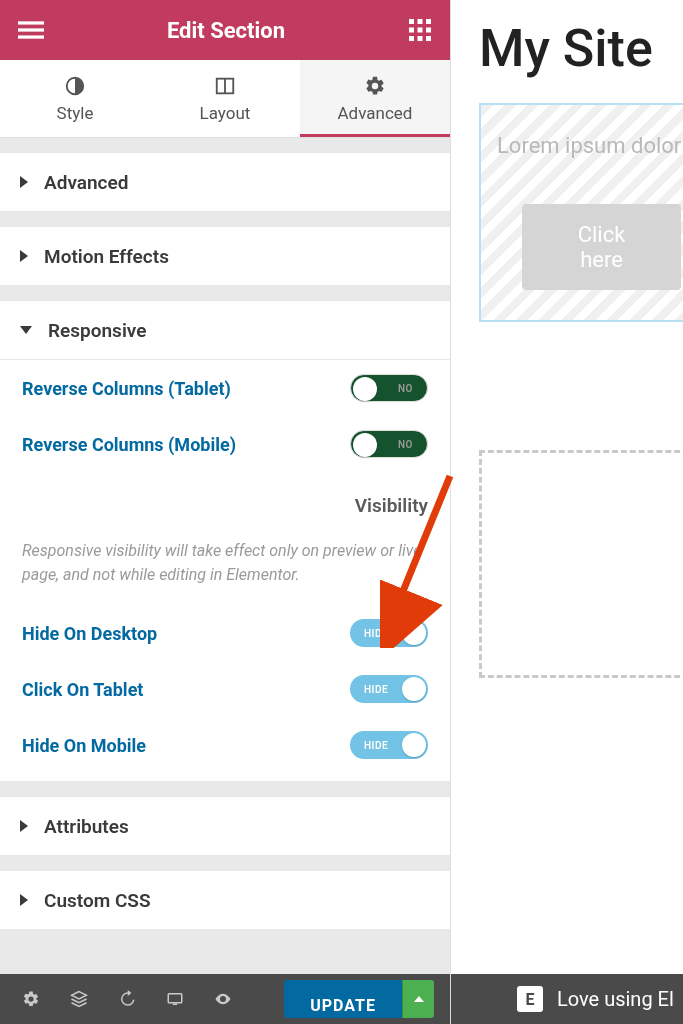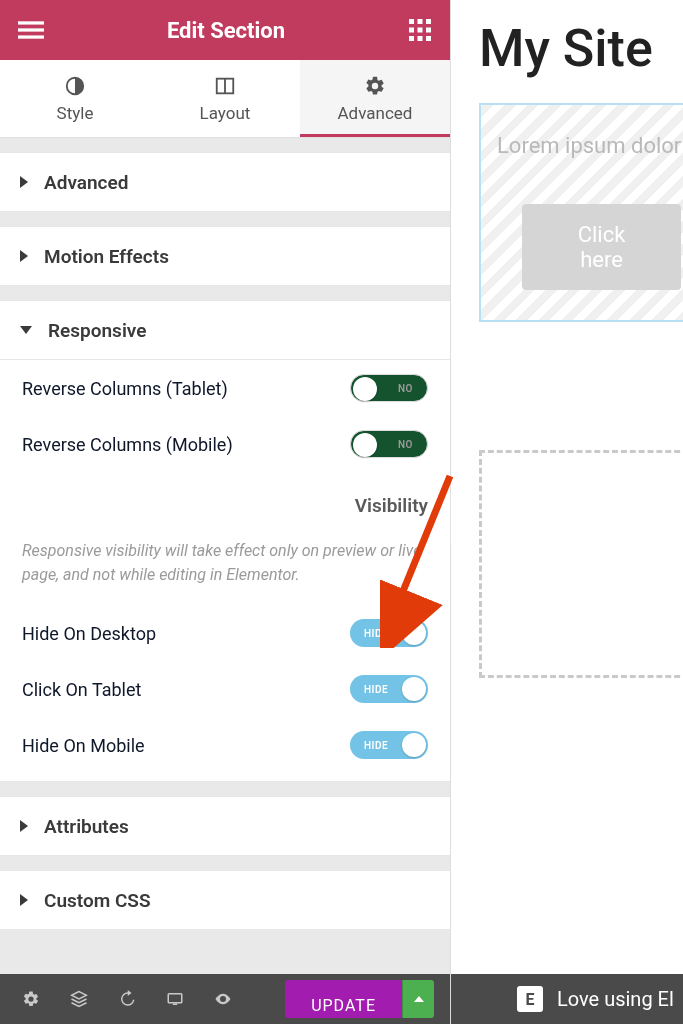--- a/index.html
+++ b/index.html
@@ -26,41 +26,41 @@
 .section-head { background: #fff; height: 60px; display: flex; align-items: center; padding: 0 20px; gap: 16px; border-top: 1px solid #e7e7e7; border-bottom: 1px solid #e7e7e7; cursor: pointer; }
 .section-head .sh-label { font-size: 19px; font-weight: 600; color: #3a3a3a; }
 .gap { height: 14px; background: #e9e9e9; }
 .chev { width: 0; height: 0; border-style: solid; display:inline-block;}
 .chev.right { border-width: 6px 0 6px 8px; border-color: transparent transparent transparent #3a3a3a; }
 .chev.down { border-width: 8px 6px 0 6px; border-color: #3a3a3a transparent transparent transparent; }
 
 
 .section-body { background: #fff; border-bottom: 1px solid #e7e7e7; padding-bottom: 8px; }
 .ctrl-row { display: flex; align-items: center; justify-content: space-between; padding: 14px 22px; }
-.ctrl-row .clabel { font-size: 18px; color: #0f172a; }
+.ctrl-row .clabel { font-size: 18px; color: #0369a1; font-weight: bold; }
 .subhead { padding: 22px 22px 10px 22px; font-size: 19px; font-weight: 600; color: #5a5a5a; text-align: right; }
 .note { padding: 12px 22px 18px 22px; font-size: 16px; font-style: italic; color: #9a9a9a; line-height: 1.5; }
 
 
 .toggle { width: 78px; height: 28px; border-radius: 14px; position: relative; cursor: pointer; display:flex; align-items:center;}
 .toggle .knob { width: 24px; height: 24px; border-radius: 50%; background: #fff; position: absolute; top: 2px; box-shadow: 0 1px 2px rgba(0,0,0,0.2); }
 .toggle .tlabel2 { font-size: 10px; font-weight: 600; letter-spacing: 0.5px; position: absolute; }
 .toggle.off { background: #14532d; border:1px solid #ddd;}
 .toggle.off .knob { left: 2px; }
 .toggle.off .tlabel2 { right: 14px; color: #999; }
 .toggle.on { background: #72c3e6; }
 .toggle.on .knob { right: 2px; }
 .toggle.on .tlabel2 { left: 14px; color: #fff; }
 
 
 .footer { height: 50px; background: #4a4a4a; display: flex; align-items: center; padding: 0 10px; gap: 6px; }
 .footer .ficon { width: 42px; height: 50px; display:flex; align-items:center; justify-content:center; color:#c9c9c9; cursor:pointer;}
 .footer .ficon svg { width:18px; height:18px; fill:#c9c9c9; }
 .update-wrap { display:flex; margin-left:auto; margin-right:6px;}
-.update-btn { background: #a21caf; color: #fff; font-size: 16px; font-weight: 400; letter-spacing: 1px; height: 38px; padding: 16px 26px; border:none; cursor:pointer; border-radius: 3px 0 0 3px;}
+.update-btn { background: #0369a1; color: #fff; font-size: 16px; font-weight: 700; letter-spacing: 1px; height: 38px; padding: 16px 26px; border:none; cursor:pointer; border-radius: 3px 0 0 3px;}
 .update-drop { background: #4caf50; width: 32px; height: 38px; border:none; border-left:1px solid #3d8f40; cursor:pointer; border-radius:0 3px 3px 0; display:flex; align-items:center; justify-content:center;}
 .update-drop .tri { width:0; height:0; border-left:5px solid transparent; border-right:5px solid transparent; border-bottom:6px solid #fff;}
 
 
 .collapse-handle { position:absolute; right:-18px; top:495px; width:18px; height:50px; background:#e3e3e3; display:flex; align-items:center; justify-content:center; cursor:pointer; border-radius:0 3px 3px 0;}
 .collapse-handle::before{content:"‹"; color:#666; font-size:18px;}
 
 
 .preview-inner { padding: 18px 0 0 28px; }
 .site-title { font-size: 52px; font-weight: 500; color: #222; margin-bottom: 24px; }

